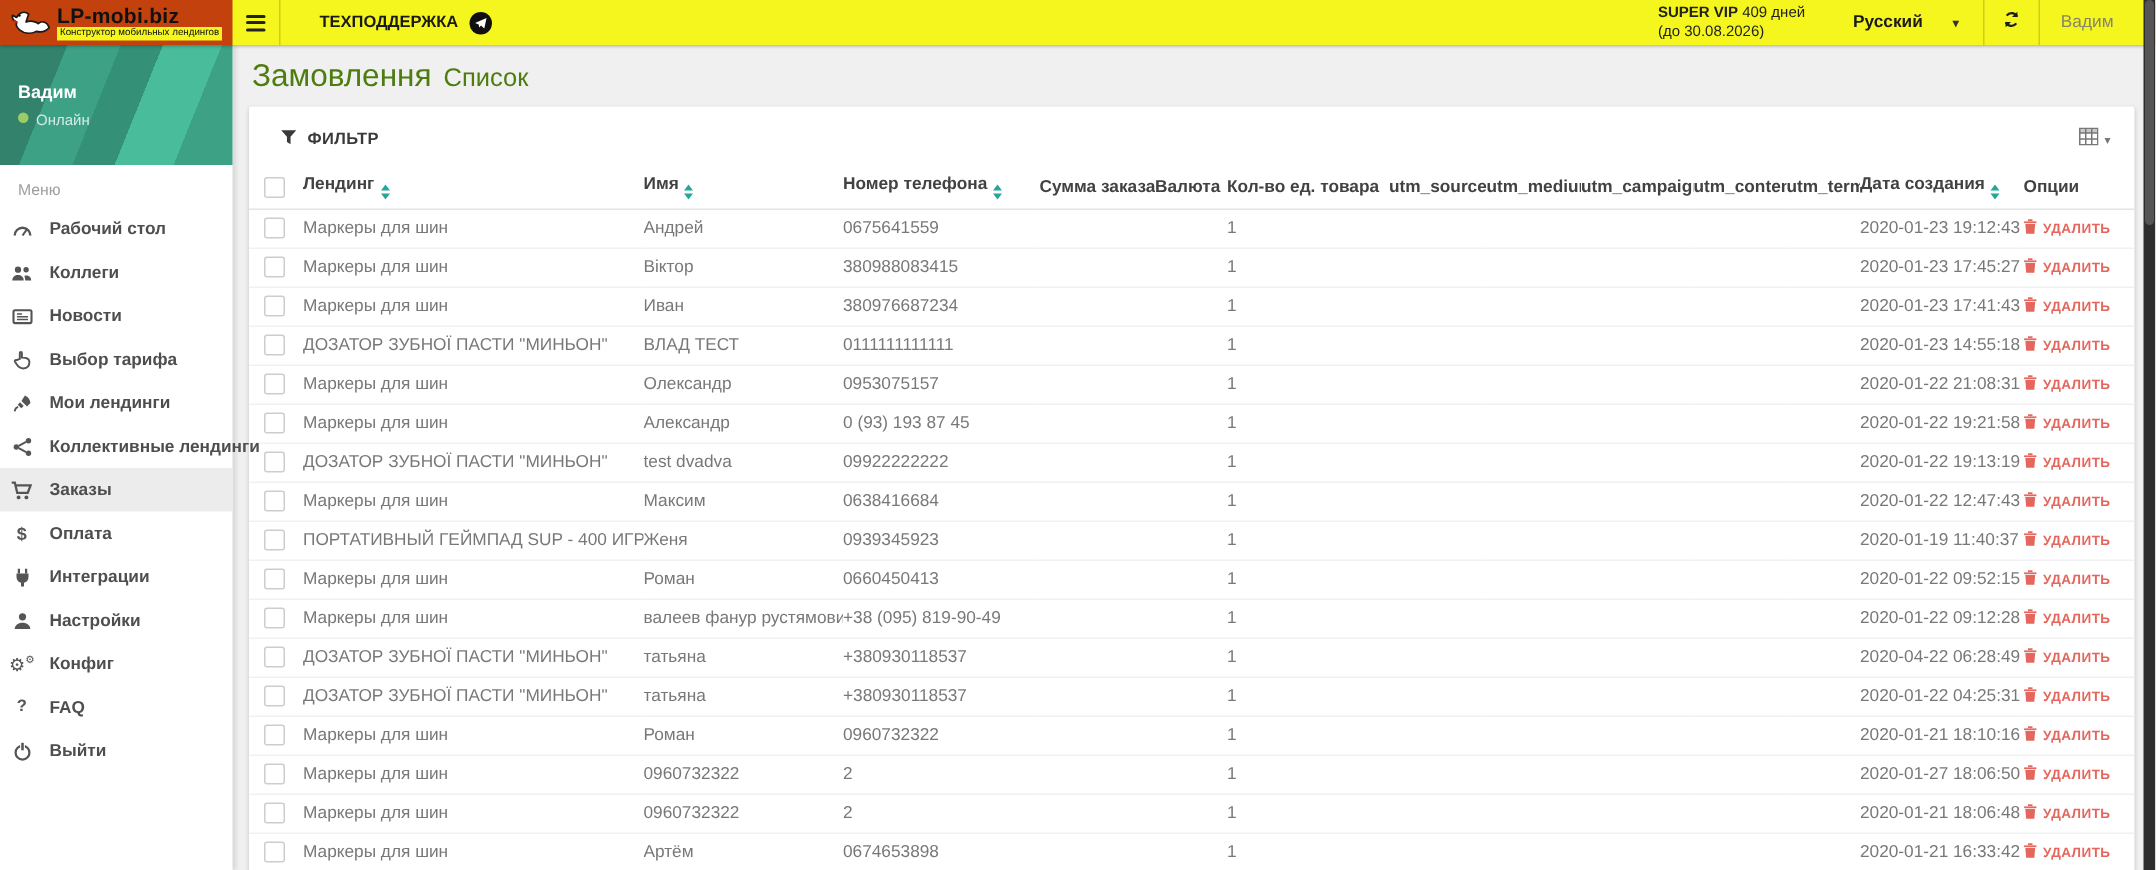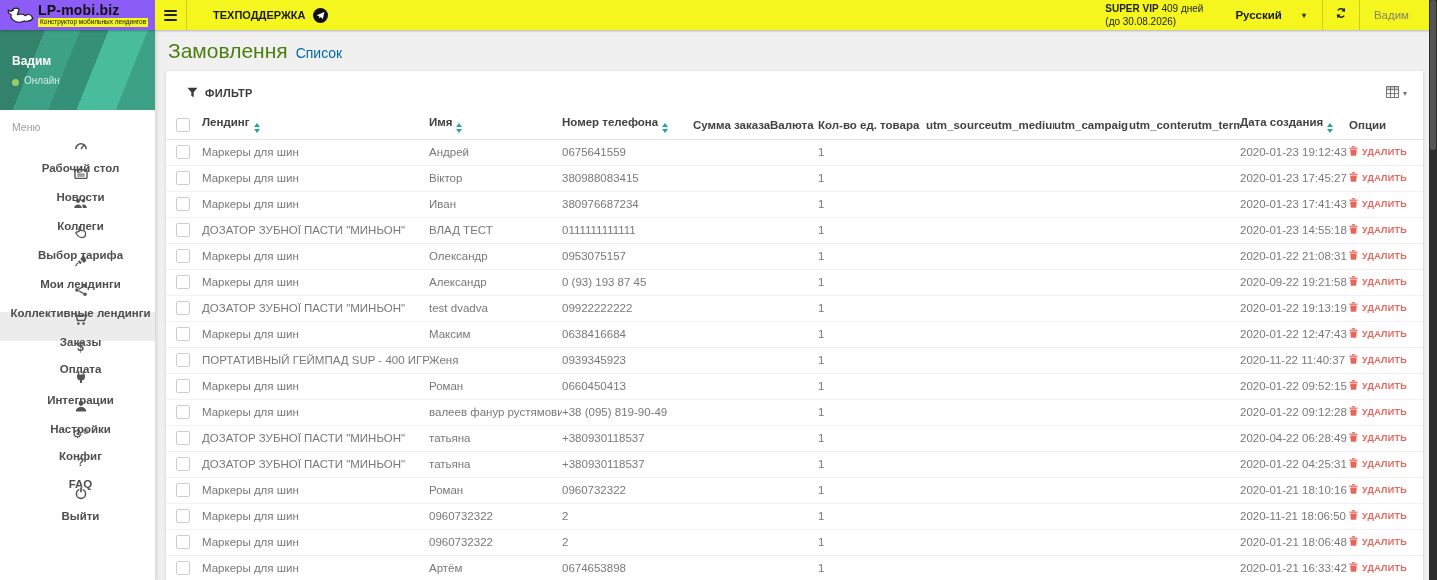--- a/index.html
+++ b/index.html
@@ -2,21 +2,21 @@
 <html><head>
 <meta charset="utf-8">
 <style>
   * { margin:0; padding:0; box-sizing:border-box; }
   html,body { width:1437px; height:580px; overflow:hidden; }
   body { font-family:"Liberation Sans", sans-serif; background:#f0f0f0; }
   .app { position:relative; width:1437px; height:580px; background:#f0f0f0; overflow:hidden; }
 
   
   .topbar { position:absolute; top:0; left:0; right:0; height:30px; display:flex; background:#f5f61e; z-index:6; box-shadow:0 1px 2px rgba(0,0,0,.25); }
-  .logo-box { width:155px; min-width:155px; background:#8b5cf6; display:flex; align-items:center; padding-left:5px; gap:3px; }
+  .logo-box { width:155px; min-width:155px; background:#c2410c; display:flex; align-items:center; padding-left:5px; gap:3px; }
   .logo-titles { display:flex; flex-direction:column; line-height:1; }
   .logo-title { font-size:14px; font-weight:bold; color:#111; letter-spacing:.2px; }
   .logo-subtitle { font-size:6.5px; color:#111; background:#f5f61e; padding:1px 2px; margin-top:1px; white-space:nowrap; }
   .tb-rest { flex:1; display:flex; align-items:center; padding-right:14px; }
   .hamburger { width:31px; height:100%; display:flex; flex-direction:column; justify-content:center; align-items:center; gap:2.5px; cursor:pointer; }
   .hamburger b { width:13px; height:2px; background:#222; border-radius:1px; }
   .tb-divider { width:1px; height:100%; background:rgba(0,0,0,.16); }
   .support { display:flex; align-items:center; gap:7px; padding:0 22px 0 26px; font-size:11px; font-weight:bold; color:#1a1a1a; cursor:pointer; }
   .tg-circle { width:15px; height:15px; border-radius:50%; background:#101010; display:flex; align-items:center; justify-content:center; }
   .tb-spacer { flex:1; }
@@ -30,34 +30,34 @@
   
   .body-wrap { position:absolute; top:30px; left:0; right:0; bottom:0; display:flex; }
 
   
   .sidebar { width:155px; min-width:155px; background:#fff; box-shadow:2px 0 3px rgba(0,0,0,.10); z-index:4; }
   .user-panel { height:80px; position:relative; padding:24px 0 0 12px;
     background:
       linear-gradient(112deg, #33836c 0%, #33836c 24%, #3da285 24%, #3da285 43%, #349077 43%, #349077 58%, #49bd9b 58%, #49bd9b 79%, #3da285 79%);
   }
   .user-name { color:#fff; font-size:12px; font-weight:bold; }
-  .user-status { display:flex; align-items:flex-end; gap:5px; margin-top:7px; }
+  .user-status { display:flex; align-items:flex-start; gap:5px; margin-top:7px; }
   .online-dot { width:7px; height:7px; border-radius:50%; background:#9ccc65; }
   .status-text { color:rgba(255,255,255,.78); font-size:10px; }
   .menu-label { color:#9e9e9e; font-size:10.5px; padding:11px 0 5px 12px; }
-  .menu-item { height:29px; display:flex; align-items:center; gap:10px; padding-left:6px; cursor:pointer;flex-direction:column; }
+  .menu-item { height:29px; display:flex; align-items:center; gap:10px; padding-left:6px; cursor:pointer; }
   .menu-item.active { background:#ececec; }
   .mi-icon { width:17px; min-width:17px; display:flex; justify-content:center; align-items:center; color:#555; font-size:12px; line-height:1; }
   .mi-label { font-size:11.5px; font-weight:bold; color:#4e4e4e; white-space:nowrap; }
 
   
   .main { flex:1; min-width:0; padding:0 14px 0 11px; }
   .page-head { padding:9px 0 8px 2px; display:flex; align-items:baseline; gap:8px; }
   .page-title { font-size:21px; color:#4d7c0f; }
-  .page-subtitle { font-size:14px; color:#0369a1; }
+  .page-subtitle { font-size:17px; color:#4d7c0f; }
   .card { background:#fff; border-radius:2px; box-shadow:0 1px 3px rgba(0,0,0,.18); height:512px; overflow:hidden; }
   .card-toolbar { height:44px; display:flex; align-items:center; justify-content:space-between; padding:0 16px 0 21px; }
   .filter-btn { display:flex; align-items:center; gap:7px; font-size:11px; font-weight:bold; color:#3a3a3a; letter-spacing:.3px; cursor:pointer; }
   .cols-btn { display:flex; align-items:center; gap:4px; color:#777; cursor:pointer; }
   .cols-caret { font-size:8px; color:#777; }
 
   table { width:100%; border-collapse:collapse; table-layout:fixed; }
   thead th { text-align:left; font-size:11.5px; font-weight:bold; color:#424242; height:24px; padding:0 6px 4px 0; border-bottom:1px solid #e4e4e4; white-space:nowrap; overflow:hidden; vertical-align:middle; }
   tbody td { font-size:11.5px; color:#787878; height:26px; padding-right:6px; border-top:1px solid #f1f1f1; white-space:nowrap; overflow:hidden; vertical-align:middle; }
   tbody tr:first-child td { border-top:none; }
@@ -153,38 +153,38 @@
                 <path d="M1.8 11a5.2 5.2 0 1 1 10.4 0" fill="none" stroke="#555" stroke-width="1.6"></path>
                 <path d="M7 11 L10.3 6.4" stroke="#555" stroke-width="1.4"></path>
               </svg>
             </span>
             <span class="mi-label">Рабочий стол</span>
           </div>
 
 
           <div class="menu-item">
             <span class="mi-icon">
-              <svg width="14" height="14" viewBox="0 0 14 14">
-                <rect x="1" y="2.8" width="12" height="8.6" rx="1" fill="none" stroke="#555" stroke-width="1.4"></rect>
-                <path d="M3.3 5.4h3.4 M3.3 7.2h7.4 M3.3 9h7.4" stroke="#555" stroke-width="1"></path>
-              </svg>
-            </span>
-            <span class="mi-label">Новости</span>
-          </div>
-
-          <div class="menu-item">
-            <span class="mi-icon">
               <svg width="15" height="14" viewBox="0 0 15 14">
                 <circle cx="5" cy="4.8" r="2.1" fill="#555"></circle>
                 <circle cx="10.4" cy="4.8" r="1.8" fill="#555"></circle>
                 <path d="M1.2 12c0-2.3 1.7-3.6 3.8-3.6S8.8 9.7 8.8 12z" fill="#555"></path>
                 <path d="M9.3 8.8c.4-.1.8-.2 1.1-.2 2 0 3.4 1.3 3.4 3.4H9.9" fill="#555"></path>
               </svg>
             </span>
             <span class="mi-label">Коллеги</span>
+          </div>
+
+          <div class="menu-item">
+            <span class="mi-icon">
+              <svg width="14" height="14" viewBox="0 0 14 14">
+                <rect x="1" y="2.8" width="12" height="8.6" rx="1" fill="none" stroke="#555" stroke-width="1.4"></rect>
+                <path d="M3.3 5.4h3.4 M3.3 7.2h7.4 M3.3 9h7.4" stroke="#555" stroke-width="1"></path>
+              </svg>
+            </span>
+            <span class="mi-label">Новости</span>
           </div>
 
           <div class="menu-item">
             <span class="mi-icon">
               <svg width="14" height="14" viewBox="0 0 14 14">
                 <path d="M5.2 6.2V2.4c0-.9 1.4-.9 1.4 0v3h.4c2.4 0 4.6.6 4.6 3 0 2.6-1.4 4.2-4 4.2-2.2 0-3.2-.8-4.4-2.6L2 8.2c-.5-.8.4-1.6 1.1-1.1z" fill="none" stroke="#555" stroke-width="1.3"></path>
               </svg>
             </span>
             <span class="mi-label">Выбор тарифа</span>
           </div>
@@ -552,21 +552,21 @@
                 <td>Александр</td>
                 <td>0 (93) 193 87 45</td>
                 <td></td>
                 <td></td>
                 <td>1</td>
                 <td></td>
                 <td></td>
                 <td></td>
                 <td></td>
                 <td></td>
-                <td>2020-09-22 19:21:58</td>
+                <td>2020-01-22 19:21:58</td>
                 <td>
                   <span class="delete-btn">
                     <span>
                       <svg width="9" height="10" viewBox="0 0 9 10">
                         <rect x="3" y="0.2" width="3" height="1.2" fill="#e4665c"></rect>
                         <rect x="0.4" y="1.6" width="8.2" height="1.2" fill="#e4665c"></rect>
                         <path d="M1.2 3.4h6.6L7.2 9.8H1.8z" fill="#e4665c"></path>
                       </svg>
                     </span>
                     <span>УДАЛИТЬ</span>
@@ -642,21 +642,21 @@
                 <td>Женя</td>
                 <td>0939345923</td>
                 <td></td>
                 <td></td>
                 <td>1</td>
                 <td></td>
                 <td></td>
                 <td></td>
                 <td></td>
                 <td></td>
-                <td>2020-11-22 11:40:37</td>
+                <td>2020-01-19 11:40:37</td>
                 <td>
                   <span class="delete-btn">
                     <span>
                       <svg width="9" height="10" viewBox="0 0 9 10">
                         <rect x="3" y="0.2" width="3" height="1.2" fill="#e4665c"></rect>
                         <rect x="0.4" y="1.6" width="8.2" height="1.2" fill="#e4665c"></rect>
                         <path d="M1.2 3.4h6.6L7.2 9.8H1.8z" fill="#e4665c"></path>
                       </svg>
                     </span>
                     <span>УДАЛИТЬ</span>
@@ -822,21 +822,21 @@
                 <td>0960732322</td>
                 <td>2</td>
                 <td></td>
                 <td></td>
                 <td>1</td>
                 <td></td>
                 <td></td>
                 <td></td>
                 <td></td>
                 <td></td>
-                <td>2020-11-21 18:06:50</td>
+                <td>2020-01-27 18:06:50</td>
                 <td>
                   <span class="delete-btn">
                     <span>
                       <svg width="9" height="10" viewBox="0 0 9 10">
                         <rect x="3" y="0.2" width="3" height="1.2" fill="#e4665c"></rect>
                         <rect x="0.4" y="1.6" width="8.2" height="1.2" fill="#e4665c"></rect>
                         <path d="M1.2 3.4h6.6L7.2 9.8H1.8z" fill="#e4665c"></path>
                       </svg>
                     </span>
                     <span>УДАЛИТЬ</span>

